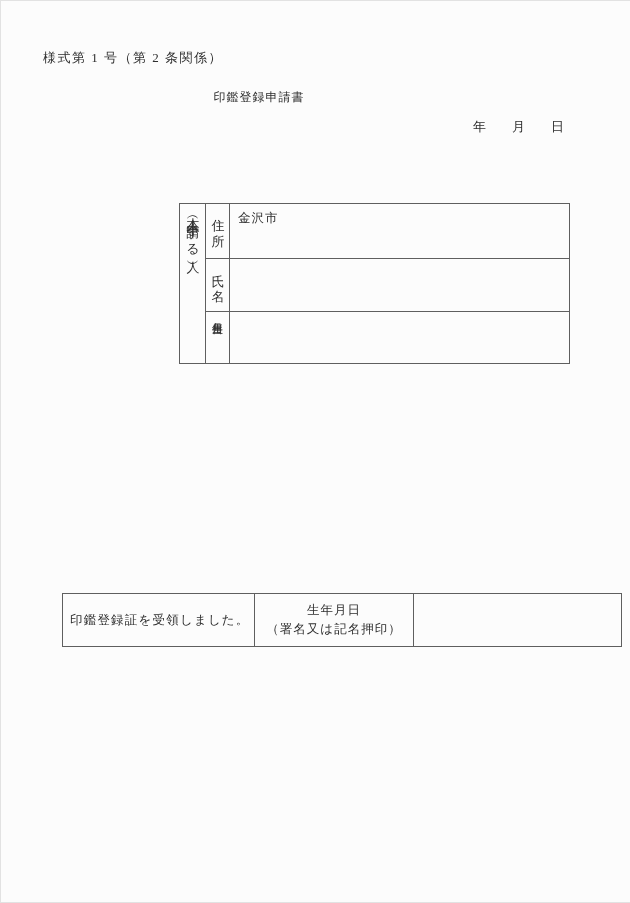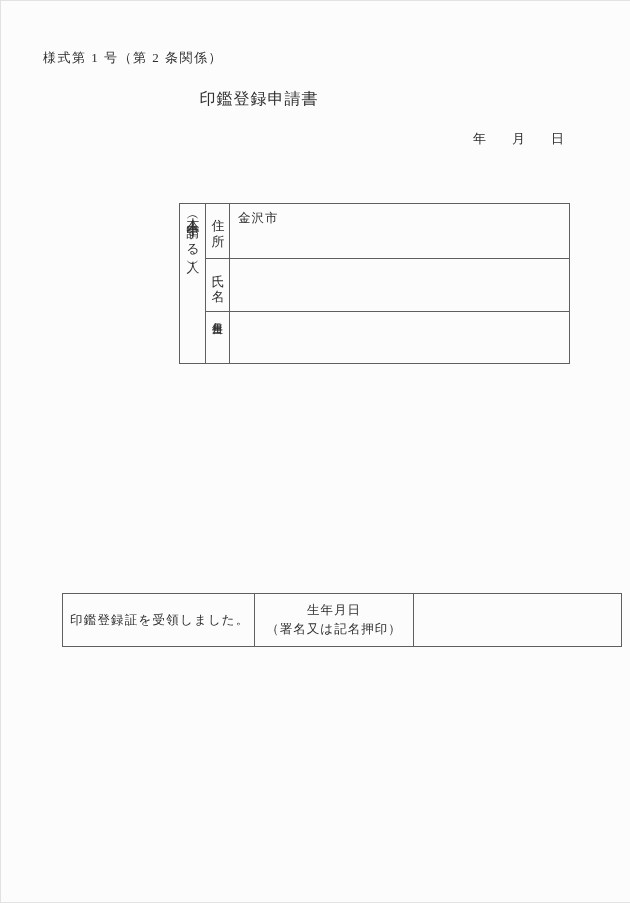--- a/index.html
+++ b/index.html
@@ -20,24 +20,24 @@
   .abs { position: absolute; }
 
   .form-number {
     left: 42px; top: 48px;
     font-size: 13px; letter-spacing: 1.5px;
     white-space: pre;
   }
   .doc-title {
     left: 0; top: 88px; width: 516px;
     text-align: center;
-    font-size: 16px; letter-spacing: 1px;
+    font-size: 12px; letter-spacing: 1px;
   }
   .date-line {
-    left: 472px; top: 129px;
+    left: 472px; top: 117px;
     font-size: 13px; white-space: pre;
   }
   .recipient {
     left: 69px; top: 142px;
     font-size: 13px; letter-spacing: 4px;
   }
   .intro {
     left: 72px; top: 172px;
     font-size: 13px; letter-spacing: 2.2px;
   }

